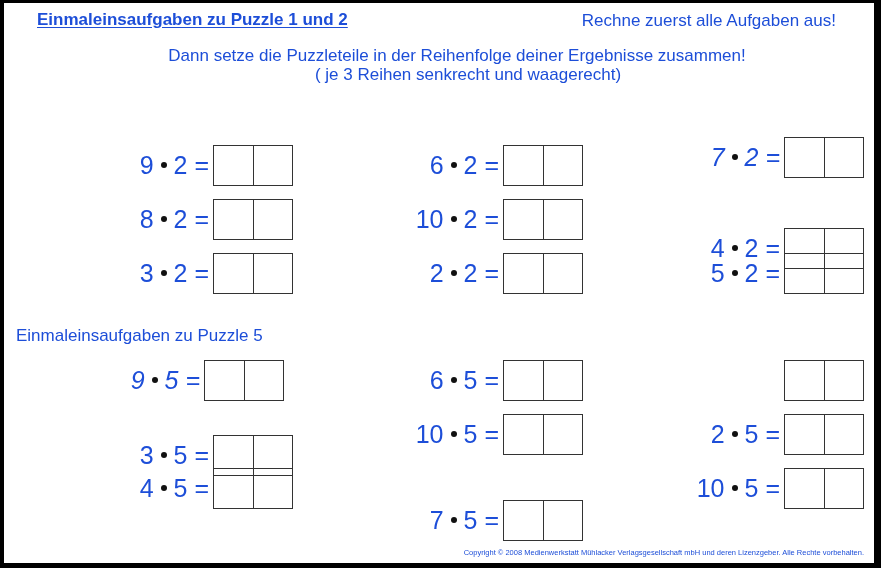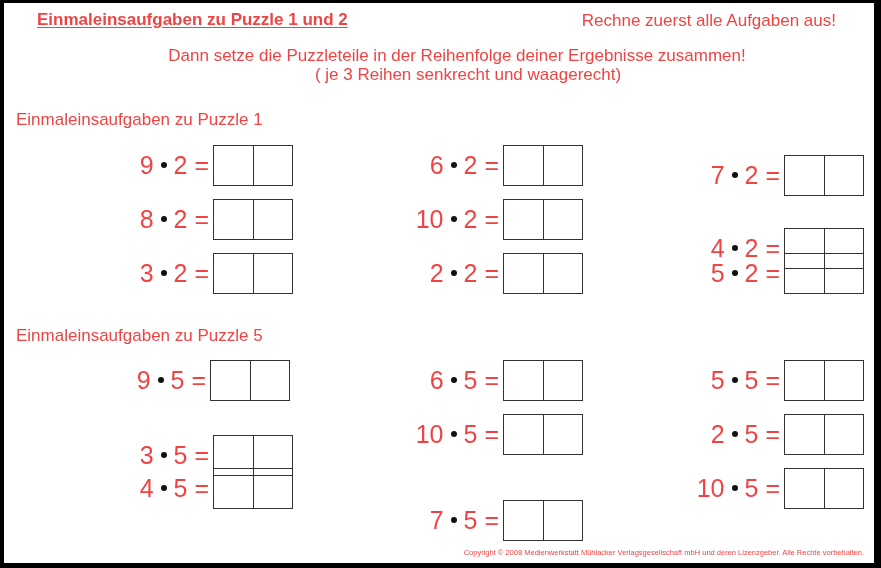--- a/index.html
+++ b/index.html
@@ -3,21 +3,21 @@
   <meta charset="utf-8">
   <style>
     html, body { margin: 0; padding: 0; background: #000; }
     body { width: 881px; height: 568px; overflow: hidden; position: relative; }
     .page {
       position: absolute;
       left: 4px; top: 3px;
       width: 870px; height: 560px;
       background: #fff;
       font-family: "Liberation Sans", sans-serif;
-      color: #ef4444;
+      color: #1d4ed8;
     }
     .abs { position: absolute; white-space: nowrap; }
     .title {
       left: 33px; top: 7px;
       font-size: 17px; font-weight: bold;
       text-decoration: underline;
       text-underline-offset: 2px;
     }
     .title-pad { display:inline-block; width: 6px; }
     .hint { right: 38px; top: 8px; font-size: 17px; }
@@ -52,37 +52,36 @@
 </head>
 <body>
 
 <div class="page">
 
   <div class="abs title"><span>Einmaleinsaufgaben zu Puzzle 1 und 2</span><span class="title-pad"></span></div>
   <div class="abs instr1">Dann setze die Puzzleteile in der Reihenfolge deiner Ergebnisse zusammen!</div>
   <div class="abs hint">Rechne zuerst alle Aufgaben aus!</div>
   <div class="abs instr2">( je 3 Reihen senkrecht und waagerecht)</div>
 
-  <div class="abs section-title" style="top:107px;">Einmaleinsaufgaben zu Puzzle 1</div>
   <div id="section-0">
       <div class="task" style="left: 59px; width: 230px; top: 142px;">
         <div class="expr"><span>9</span><span class="dot"></span><span>2</span> <span>=</span></div>
         <div class="answer">
           <div class="cell"></div>
           <div class="cell"></div>
         </div>
       </div>
       <div class="task" style="left: 349px; width: 230px; top: 142px;">
         <div class="expr"><span>6</span><span class="dot"></span><span>2</span> <span>=</span></div>
         <div class="answer">
           <div class="cell"></div>
           <div class="cell"></div>
         </div>
       </div>
-      <div class="task" style="left: 630px; width: 230px; top: 152px;">
+      <div class="task" style="left: 630px; width: 230px; top: 134px; font-style: italic;">
         <div class="expr"><span>7</span><span class="dot"></span><span>2</span> <span>=</span></div>
         <div class="answer">
           <div class="cell"></div>
           <div class="cell"></div>
         </div>
       </div>
       <div class="task" style="left: 59px; width: 230px; top: 196px;">
         <div class="expr"><span>8</span><span class="dot"></span><span>2</span> <span>=</span></div>
         <div class="answer">
           <div class="cell"></div>
@@ -121,36 +120,35 @@
         <div class="expr"><span>5</span><span class="dot"></span><span>2</span> <span>=</span></div>
         <div class="answer">
           <div class="cell"></div>
           <div class="cell"></div>
         </div>
       </div>
     </div>
 
   <div class="abs section-title" style="top:323px;">Einmaleinsaufgaben zu Puzzle 5</div>
   <div id="section-1">
-      <div class="task" style="left: 56px; width: 230px; top: 357px;">
+      <div class="task" style="left: 50px; width: 230px; top: 357px; font-style: italic;">
         <div class="expr"><span>9</span><span class="dot"></span><span>5</span> <span>=</span></div>
         <div class="answer">
           <div class="cell"></div>
           <div class="cell"></div>
         </div>
       </div>
       <div class="task" style="left: 349px; width: 230px; top: 357px;">
         <div class="expr"><span>6</span><span class="dot"></span><span>5</span> <span>=</span></div>
         <div class="answer">
           <div class="cell"></div>
           <div class="cell"></div>
         </div>
       </div>
       <div class="task" style="left: 630px; width: 230px; top: 357px;">
-        <div class="expr"><span>5</span><span class="dot"></span><span>5</span> <span>=</span></div>
         <div class="answer">
           <div class="cell"></div>
           <div class="cell"></div>
         </div>
       </div>
       <div class="task" style="left: 59px; width: 230px; top: 411px; margin-top: 21px;">
         <div class="expr"><span>3</span><span class="dot"></span><span>5</span> <span>=</span></div>
         <div class="answer">
           <div class="cell"></div>
           <div class="cell"></div>

